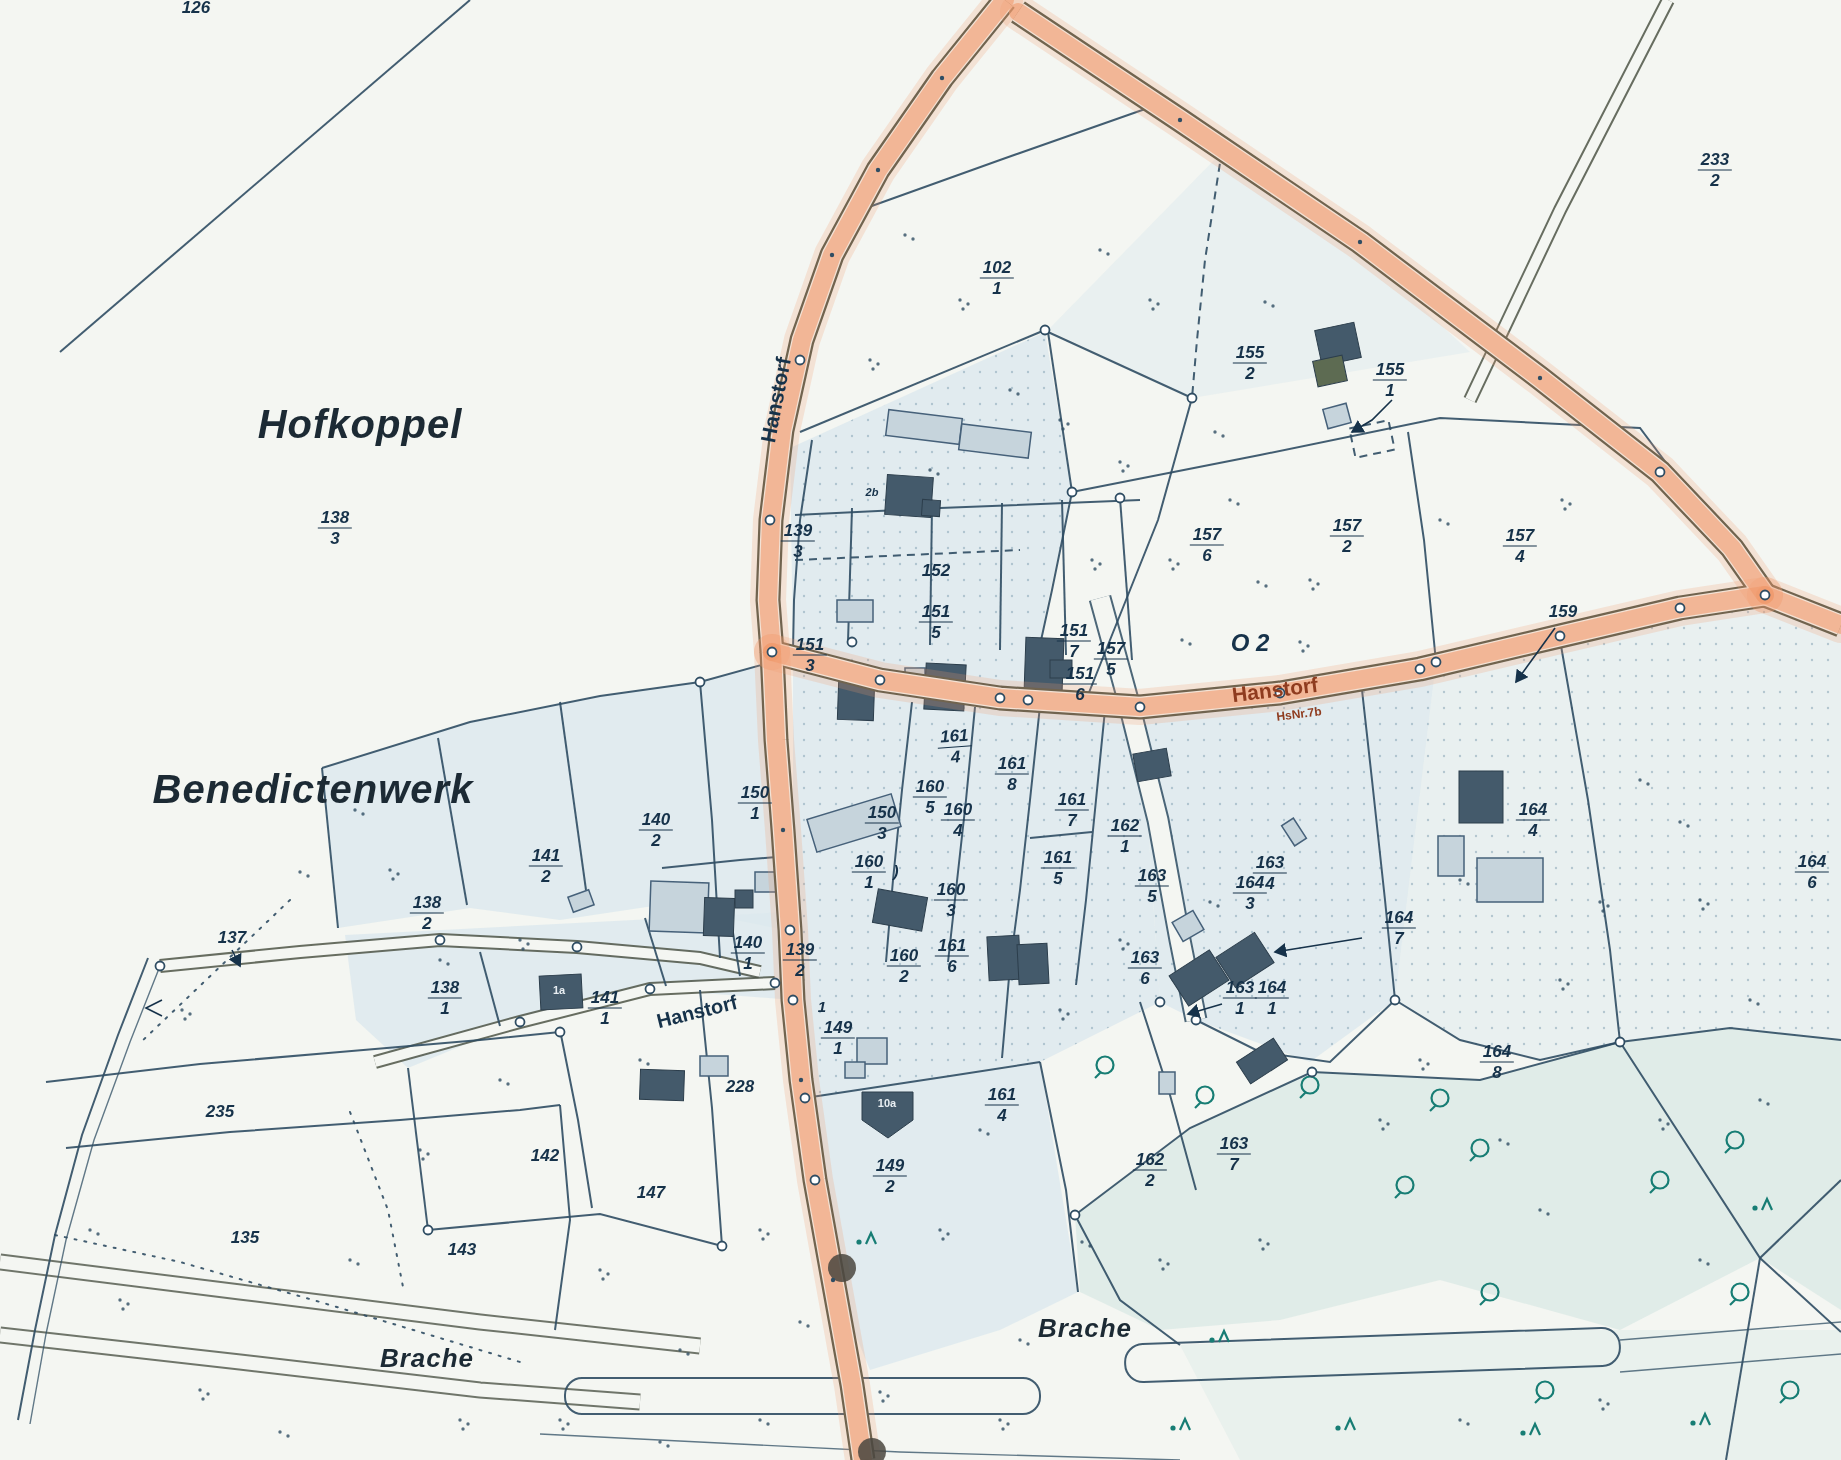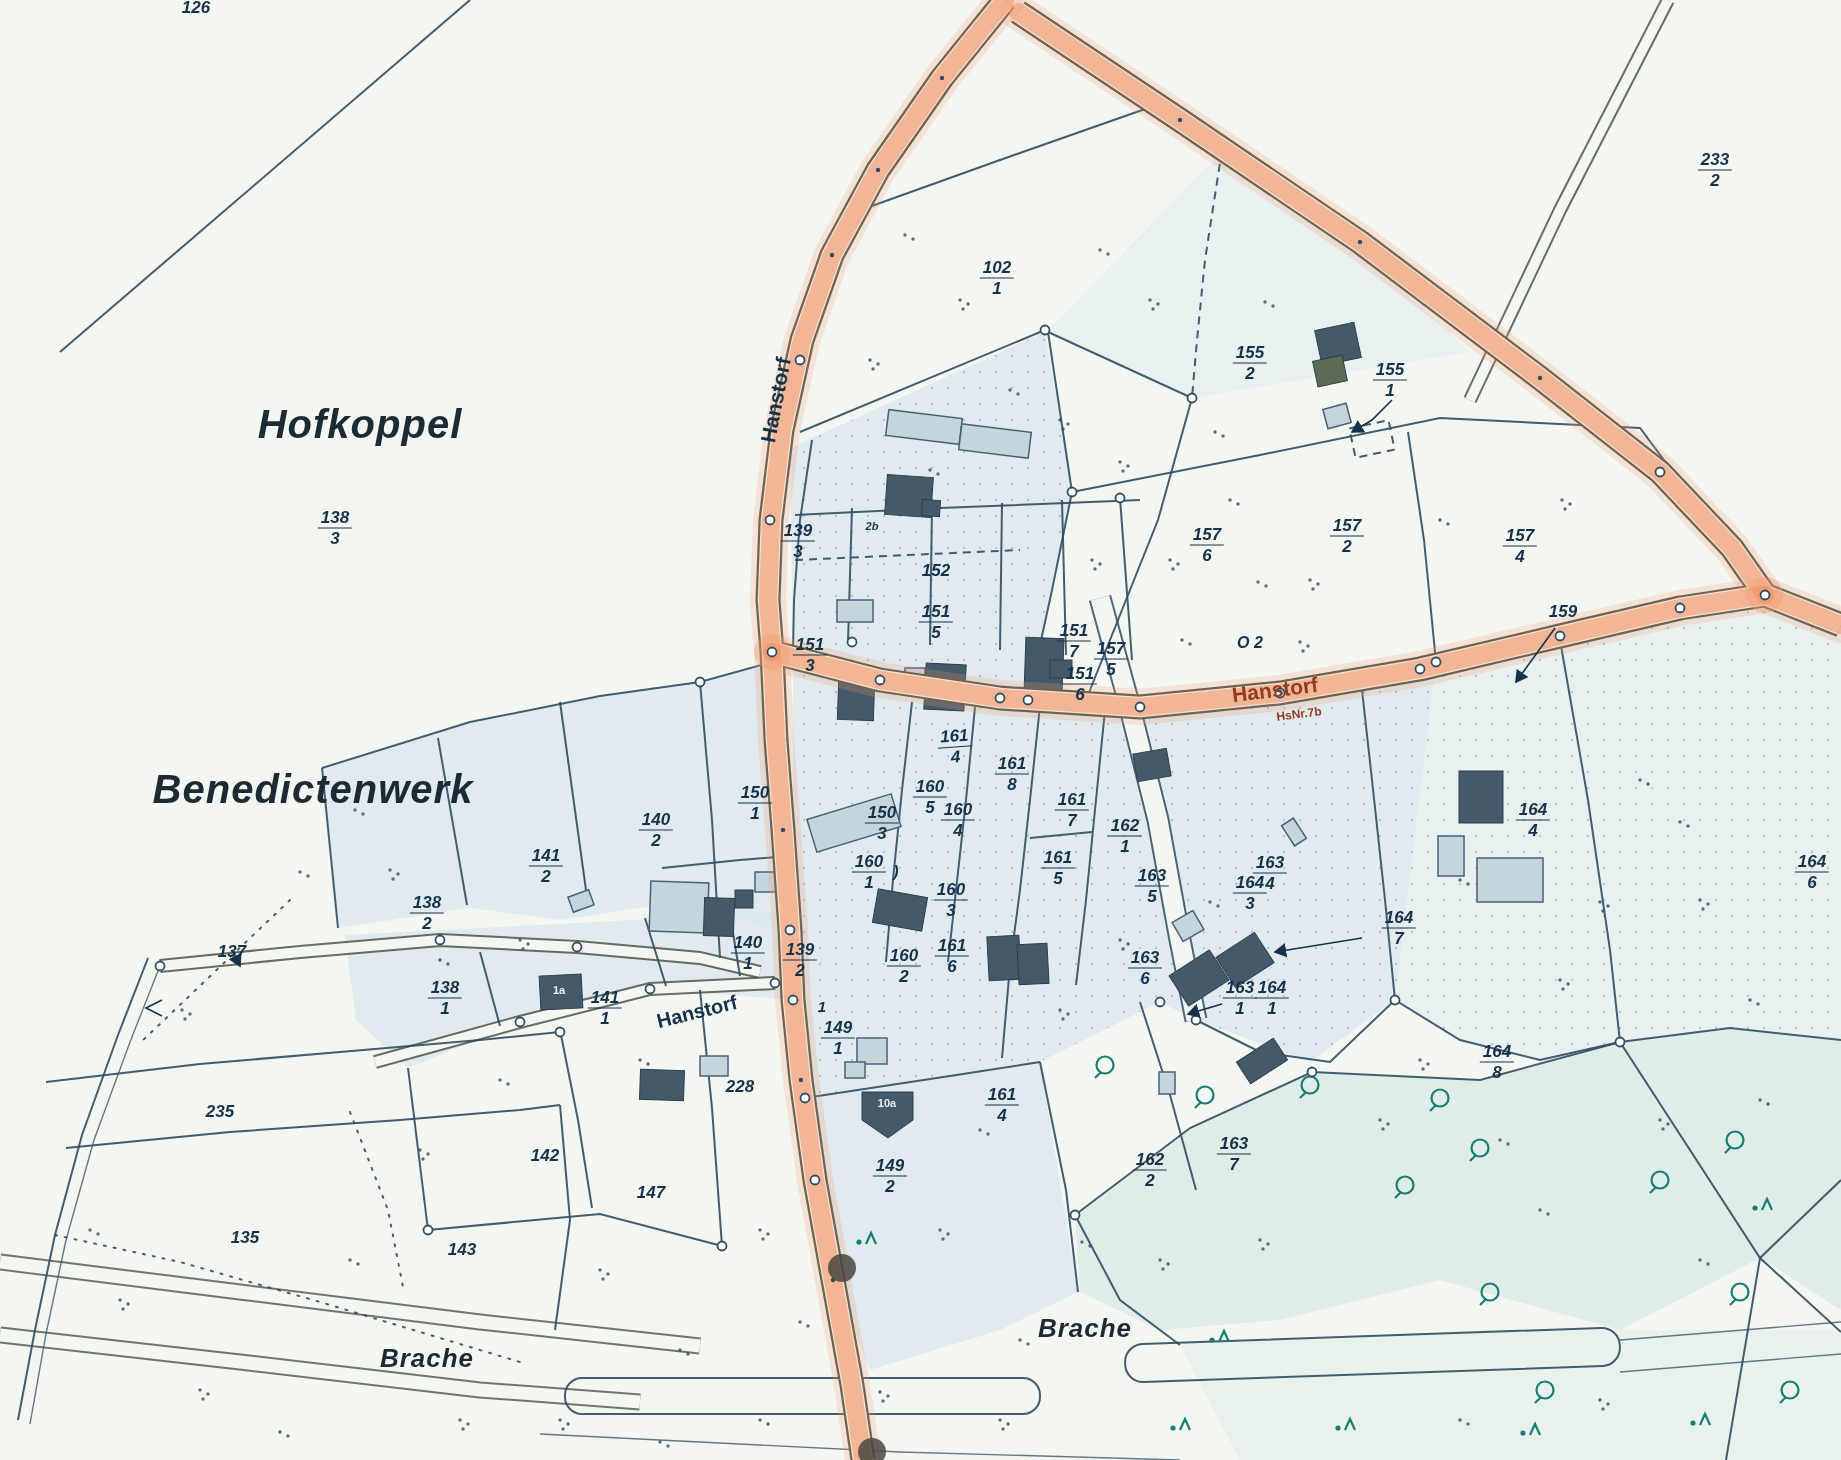--- a/index.html
+++ b/index.html
@@ -715,32 +715,32 @@
       </div>
       <div class="lab" style="left: 462px; top: 1250px;">
         <span class="m" style="border-bottom:none">143</span>
       </div>
       <div class="lab" style="left: 245px; top: 1238px;">
         <span class="m" style="border-bottom:none">135</span>
       </div>
       <div class="lab" style="left: 220px; top: 1112px;">
         <span class="m" style="border-bottom:none">235</span>
       </div>
-      <div class="lab" style="left: 232px; top: 938px; margin-top: 14px;">
+      <div class="lab" style="left: 232px; top: 938px;">
         <span class="m" style="border-bottom:none">137</span>
       </div>
       <div class="lab region" style="left: 360px; top: 424px; font-size: 40px;">Hofkoppel</div>
       <div class="lab region" style="left: 313px; top: 789px; font-size: 40px;">Benedictenwerk</div>
       <div class="lab region" style="left: 427px; top: 1358px; font-size: 26px;">Brache</div>
       <div class="lab region" style="left: 1085px; top: 1328px; font-size: 26px;">Brache</div>
       <div class="lab street" style="left: 776px; top: 400px; --r: -79deg; font-size: 21px;">Hanstorf</div>
       <div class="lab street red" style="left: 1275px; top: 690px; --r: -7deg; font-size: 21px;">Hanstorf</div>
       <div class="lab street red" style="left: 1299px; top: 714px; --r: -7deg; font-size: 12px;">HsNr.7b</div>
       <div class="lab street" style="left: 697px; top: 1012px; --r: -14deg; font-size: 20px;">Hanstorf</div>
-      <div class="lab note" style="left: 1250px; top: 643px; font-size: 16px;">O 2</div>
+      <div class="lab note" style="left: 1250px; top: 643px; font-size: 24px;">O 2</div>
       <div class="lab note" style="left: 822px; top: 1006px; font-size: 15px;">1</div>
-      <div class="lab note" style="left: 872px; top: 492px; font-size: 11px; margin-top: 34px;">2b</div>
+      <div class="lab note" style="left: 872px; top: 492px; font-size: 11px;">2b</div>
       <div class="lab note light" style="left: 559px; top: 990px; font-size: 11px;">1a</div>
       <div class="lab note light" style="left: 887px; top: 1103px; font-size: 11px;">10a</div>
       <div class="lab note" style="left: 896px; top: 872px; font-size: 16px;">)</div>
     </div>
 
 </div>
 
 </body></html>

